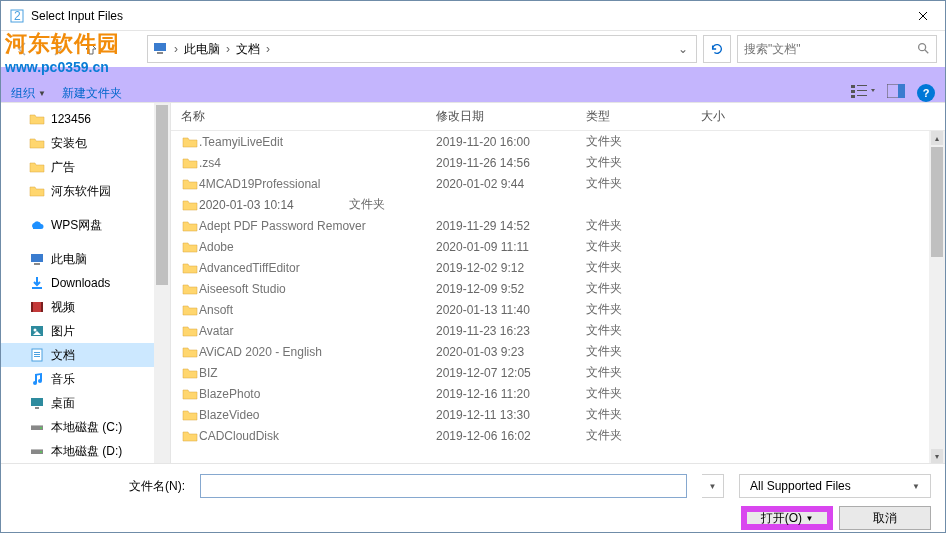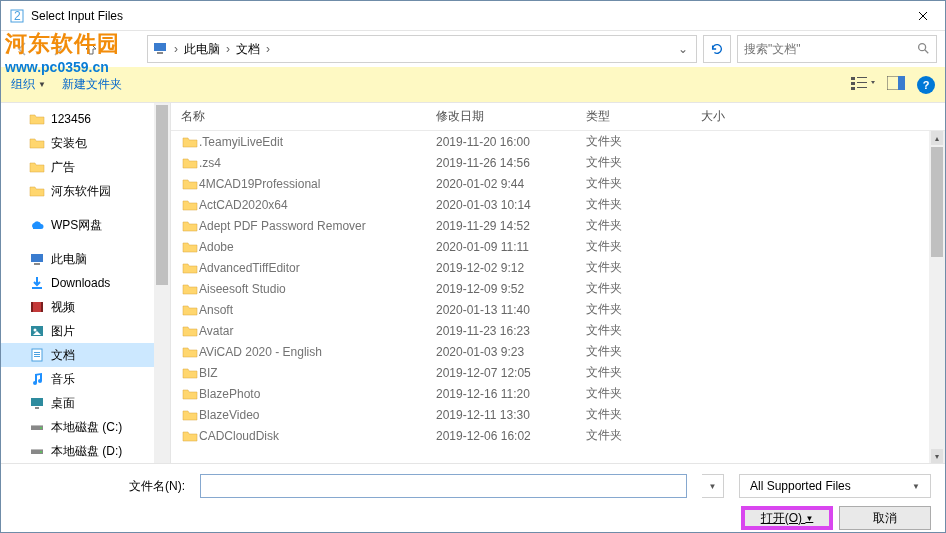--- a/index.html
+++ b/index.html
@@ -21,21 +21,21 @@
 .bc-part { padding: 0 4px; color: #000; }
 .bc-sep { color: #666; padding: 0 2px; }
 .bc-spacer { flex: 1; }
 .bc-drop { color: #666; padding: 0 4px; }
 .refresh { width: 28px; height: 28px; border: 1px solid #d0d0d0; display: flex; align-items: center; justify-content: center; color: #0066cc; }
 .search { width: 200px; height: 28px; border: 1px solid #d0d0d0; display: flex; align-items: center; padding: 0 6px; color: #888; }
 .search input { flex: 1; border: none; outline: none; color: #888; }
 .search .mag { color: #888; }
 
 
-.toolbar { height: 36px; display: flex; align-items: center; padding: 0 10px; gap: 16px; border-bottom: 1px solid #e5e5e5; background: #fef9c3; }
+.toolbar { height: 36px; display: flex; align-items: flex-end; padding: 0 10px; gap: 16px; border-bottom: 1px solid #e5e5e5; background: #c4b5fd; }
 .toolbar .tb-item { color: #0066cc; display: flex; align-items: center; gap: 3px; }
 .toolbar .tb-item .caret { font-size: 8px; color: #444; }
 .tb-spacer { flex: 1; }
 .tb-right { display: flex; gap: 12px; align-items: center; color: #555; }
 .help { width: 18px; height: 18px; border-radius: 50%; background: #0078d7; color: #fff; display: flex; align-items: center; justify-content: center; font-weight: bold; font-size: 11px; }
 
 
 .main { display: flex; height: 360px; }
 .sidebar { width: 170px; border-right: 1px solid #e5e5e5; overflow-y: auto; padding: 4px 0; position: relative; }
 .sb-item { height: 24px; display: flex; align-items: center; padding-left: 28px; gap: 6px; white-space: nowrap; }
@@ -63,21 +63,21 @@
 
 
 .bottom { border-top: 1px solid #e5e5e5; padding: 10px 14px; }
 .row1 { display: flex; align-items: center; gap: 15px; margin-bottom: 8px; }
 .row1 .lbl { width: 170px; text-align: right; }
 .row1 .fname-input { flex: 1; height: 24px; border: 1px solid #86a8cf; padding: 0 4px; outline: none; }
 .row1 .dd-wrap { width: 22px; height: 24px; border: 1px solid #d0d0d0; border-left: none; display: flex; align-items: center; justify-content: center; }
 .row1 .filter { width: 192px; height: 24px; border: 1px solid #d0d0d0; display: flex; align-items: center; padding: 0 10px; justify-content: space-between; }
 .row2 { display: flex; justify-content: flex-end; gap: 6px; }
 .btn { width: 92px; height: 24px; border: 1px solid #acacac; background: #e9e9e9; display: flex; align-items: center; justify-content: center; }
-.btn.primary { border: 4px solid #d946ef; text-decoration: underline; }
+.btn.primary { border: 6px solid #d946ef; }
 
 
 .folder-ico { fill: #ffd66e; stroke: #d9a63e; stroke-width: 0.5; }
 </style>
 </head>
 <body>
 
 <div class="titlebar">
   <span class="app-icon">
     <svg width="16" height="16" viewBox="0 0 16 16">
@@ -347,21 +347,20 @@
           <span class="fname">4MCAD19Professional</span>
           <span class="fdate">2020-01-02 9:44</span>
           <span class="ftype">文件夹</span>
         </div>
         <div class="frow">
           <span class="fico">
             <svg width="16" height="16" viewBox="0 0 16 16">
               <path class="folder-ico" d="M1 4 L6 4 L7 6 L15 6 L15 13 L1 13 Z"></path>
             </svg>
           </span>
-          <span class="fname">ActCAD2020x64</span>
           <span class="fdate">2020-01-03 10:14</span>
           <span class="ftype">文件夹</span>
         </div>
         <div class="frow">
           <span class="fico">
             <svg width="16" height="16" viewBox="0 0 16 16">
               <path class="folder-ico" d="M1 4 L6 4 L7 6 L15 6 L15 13 L1 13 Z"></path>
             </svg>
           </span>
           <span class="fname">Adept PDF Password Remover</span>

